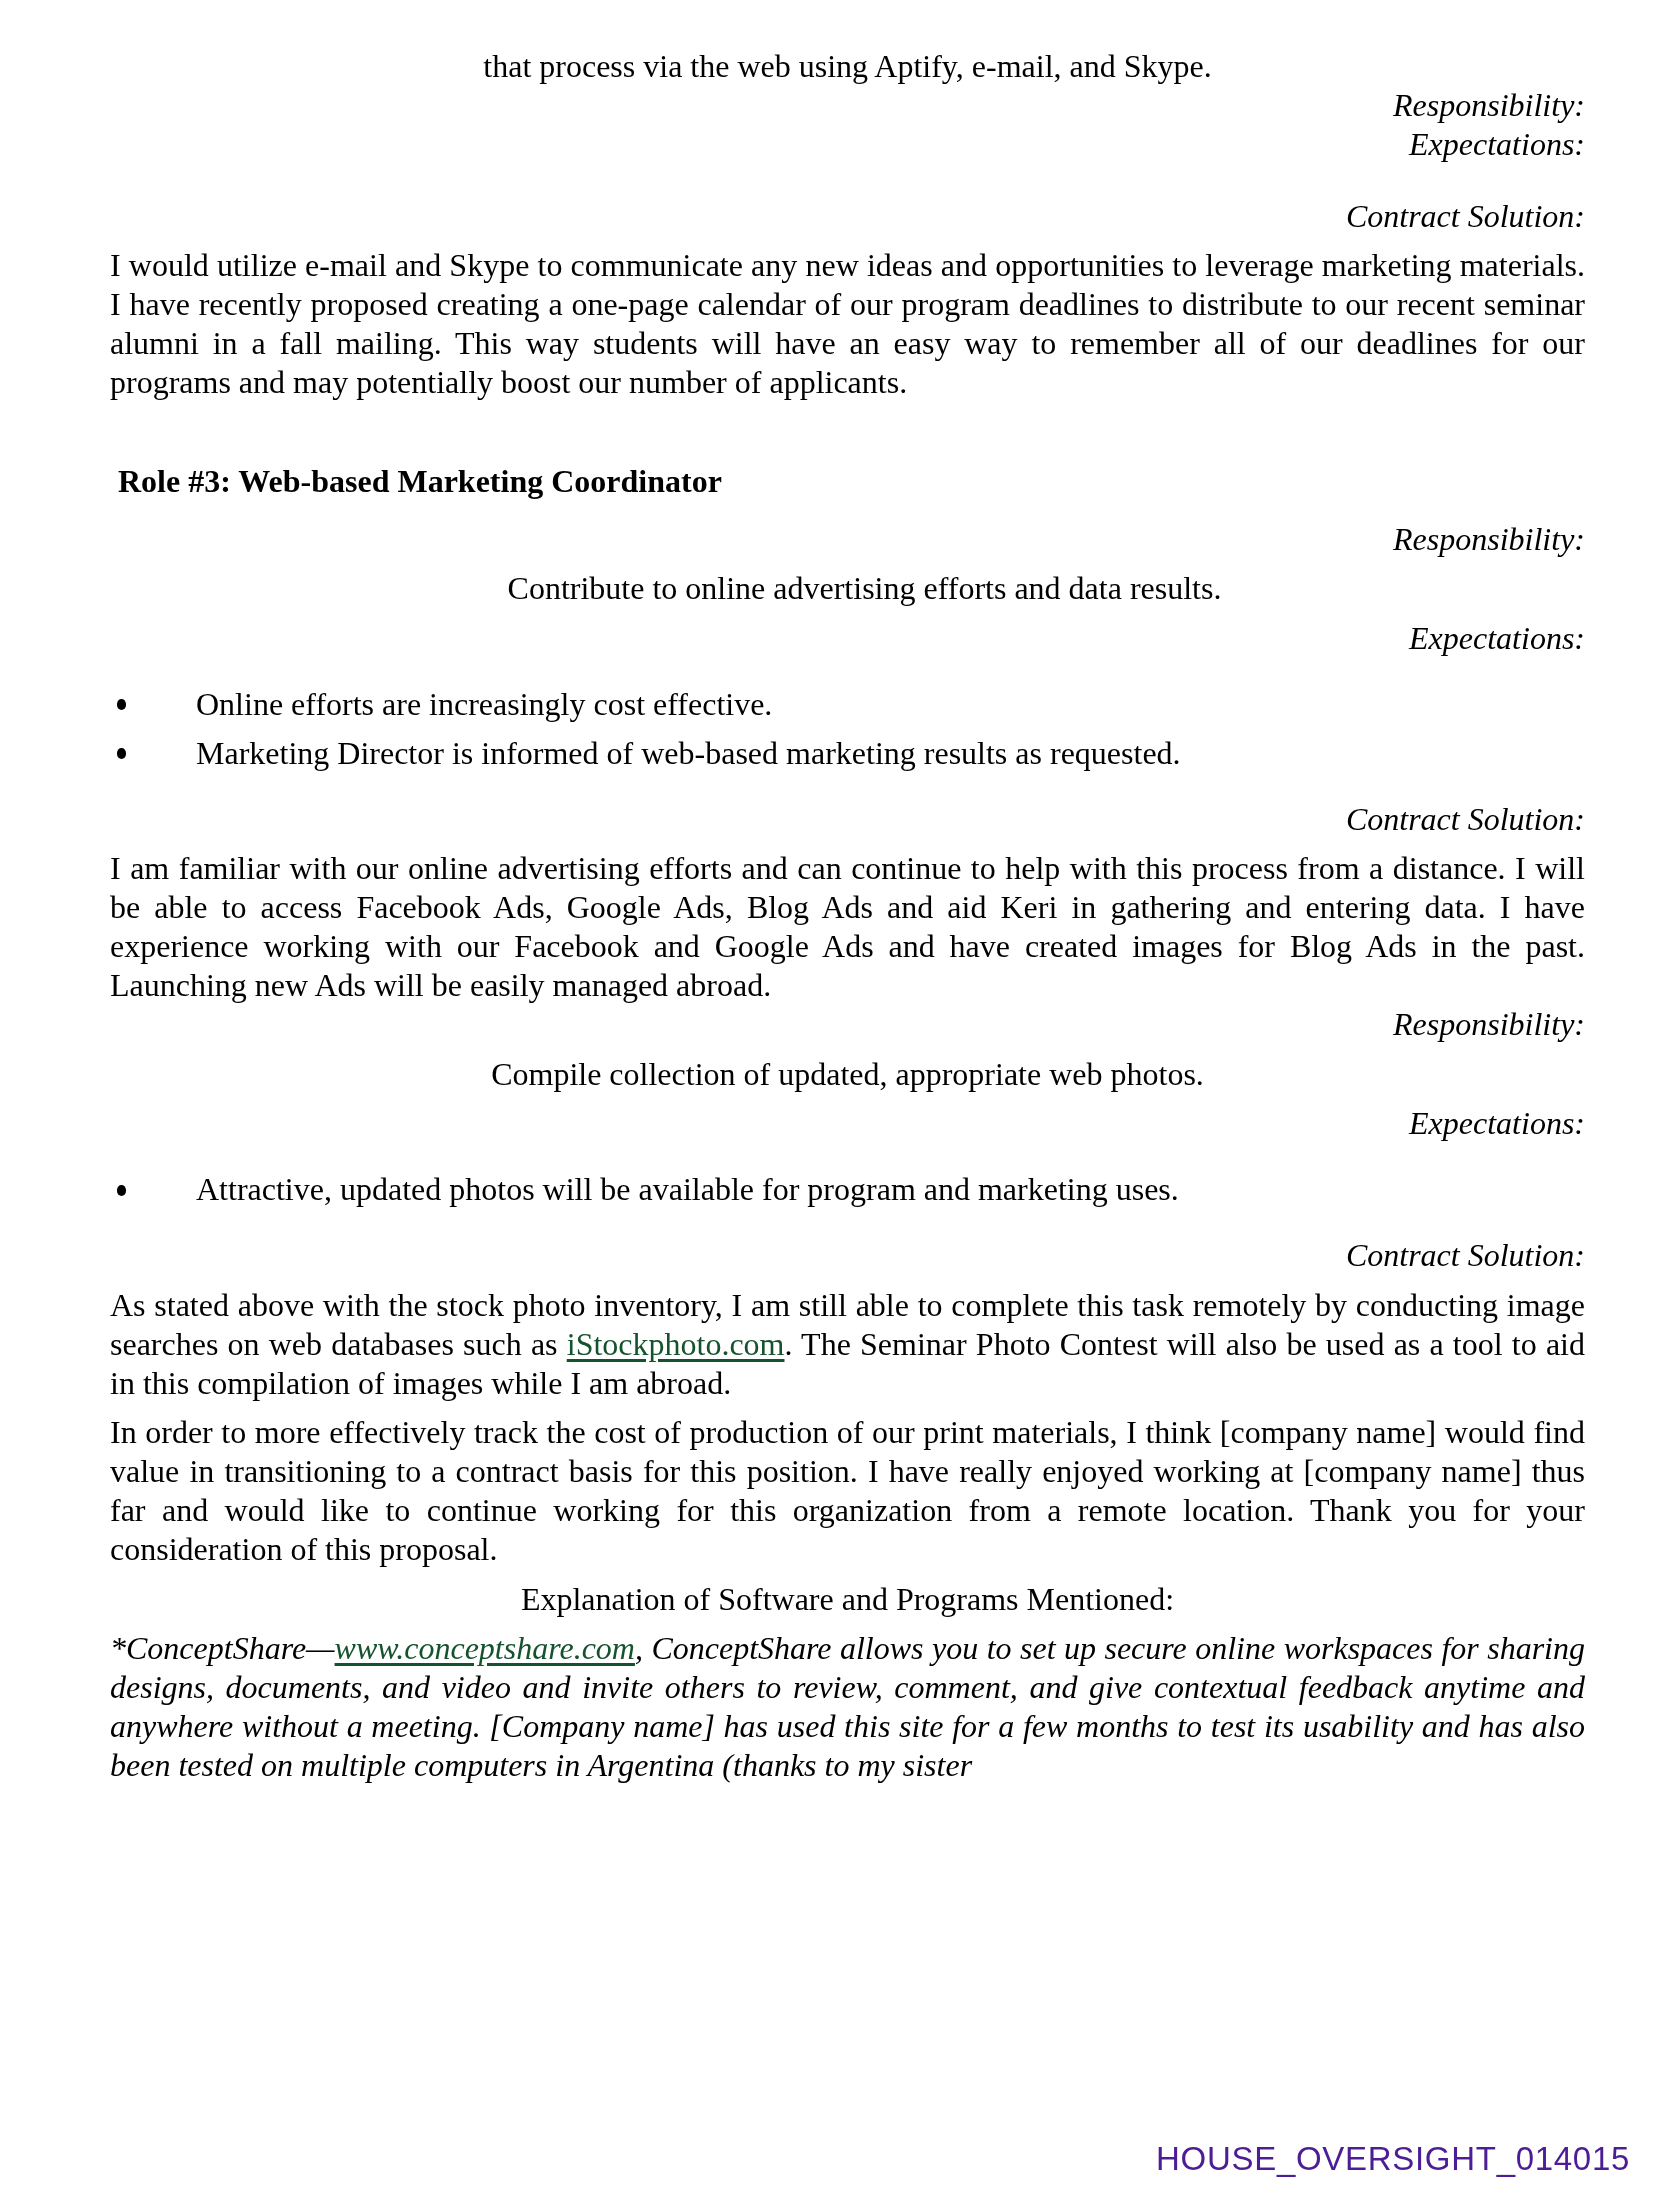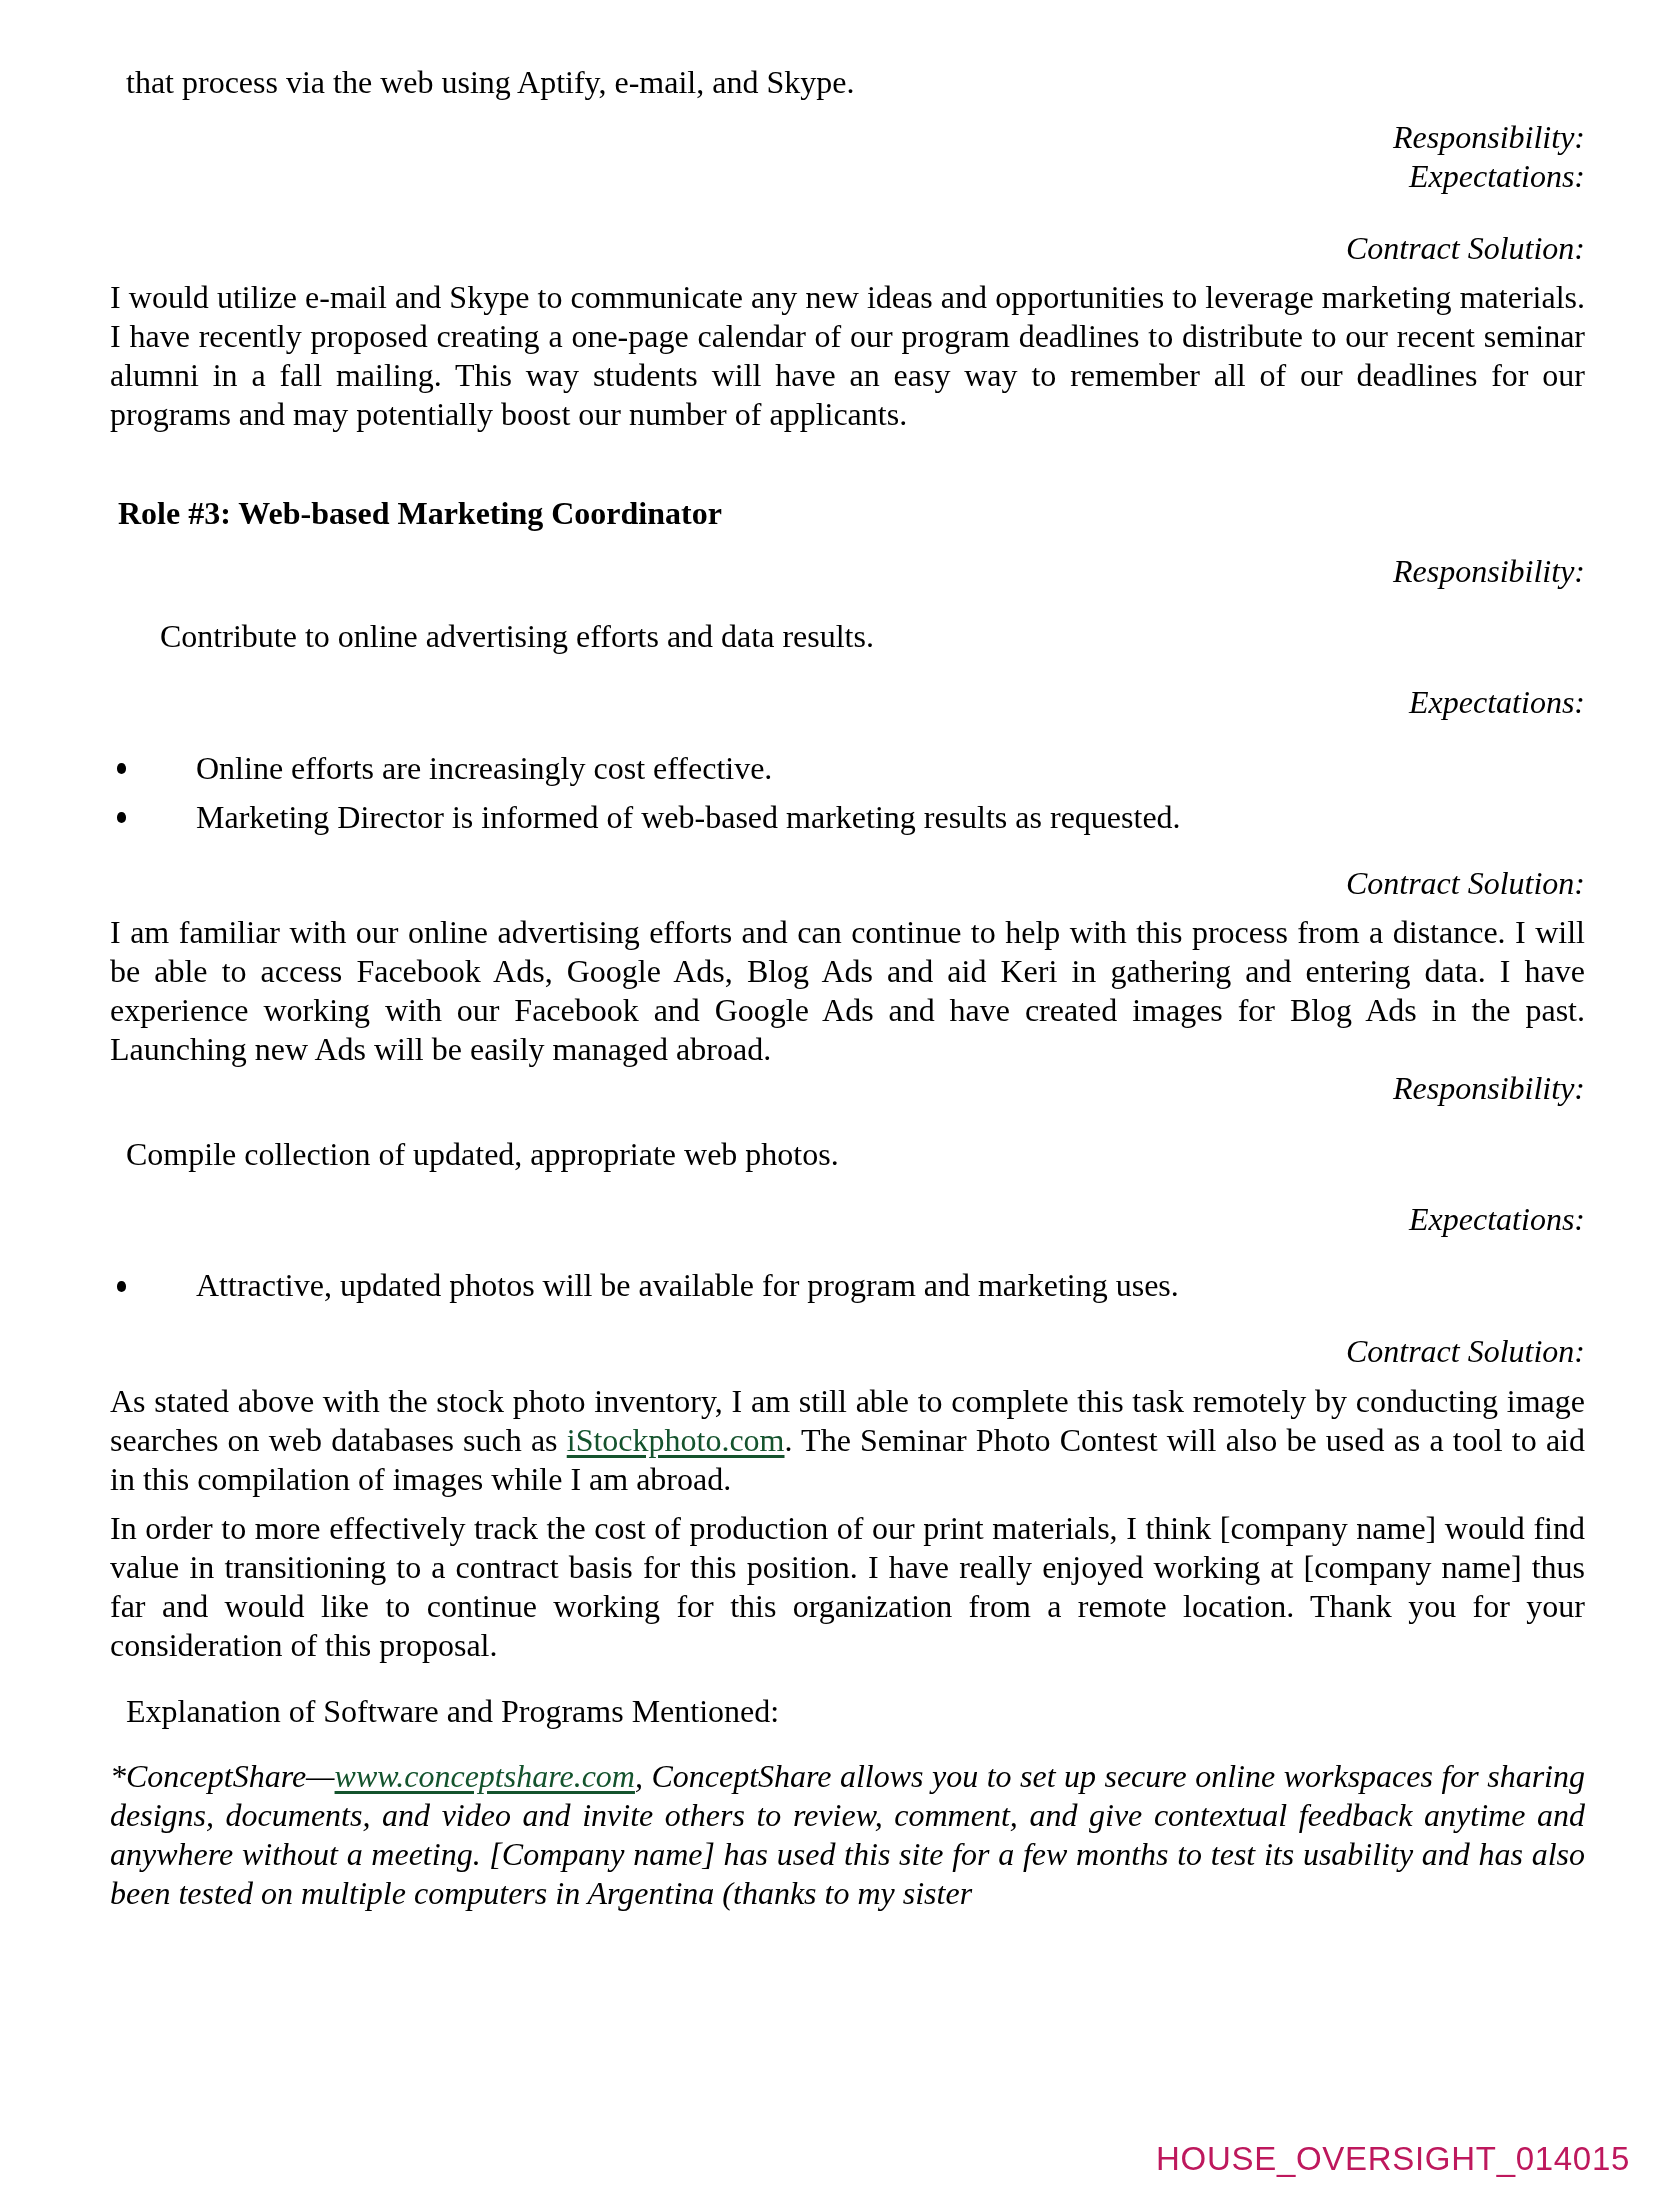--- a/index.html
+++ b/index.html
@@ -16,21 +16,21 @@
     color: #000000;
     font-size: 32px;
     line-height: 39px;
   }
   .page {
     position: absolute;
     left: 110px;
     top: 47px;
     width: 1475px;
   }
-  .line { margin: 16px; }
+  .line { margin: 0; text-align: center; }
   .label { font-style: italic; margin: 0; text-align: right; }
   .indent { padding-left: 34px; }
   .para {
     margin: 0;
     text-align: justify;
     text-align-last: left;
   }
   .heading {
     font-weight: bold;
     margin: 8px;
@@ -63,21 +63,21 @@
     text-underline-offset: 3.9px;
   }
   .italic-para { font-style: italic; }
   .footer {
     position: absolute;
     right: 39px;
     top: 2139px;
     font-family: "Liberation Sans", "DejaVu Sans", sans-serif;
     font-size: 33px;
     line-height: 39px;
-    color: #be185d;
+    color: #4c1d95;
     letter-spacing: 0.7px;
   }
   .gap-s { height: 22px; }
   .gap-l { height: 52px; }
   .gap-xs { height: 10.5px; }
 </style>
 </head>
 <body>
 
 <div class="page">

